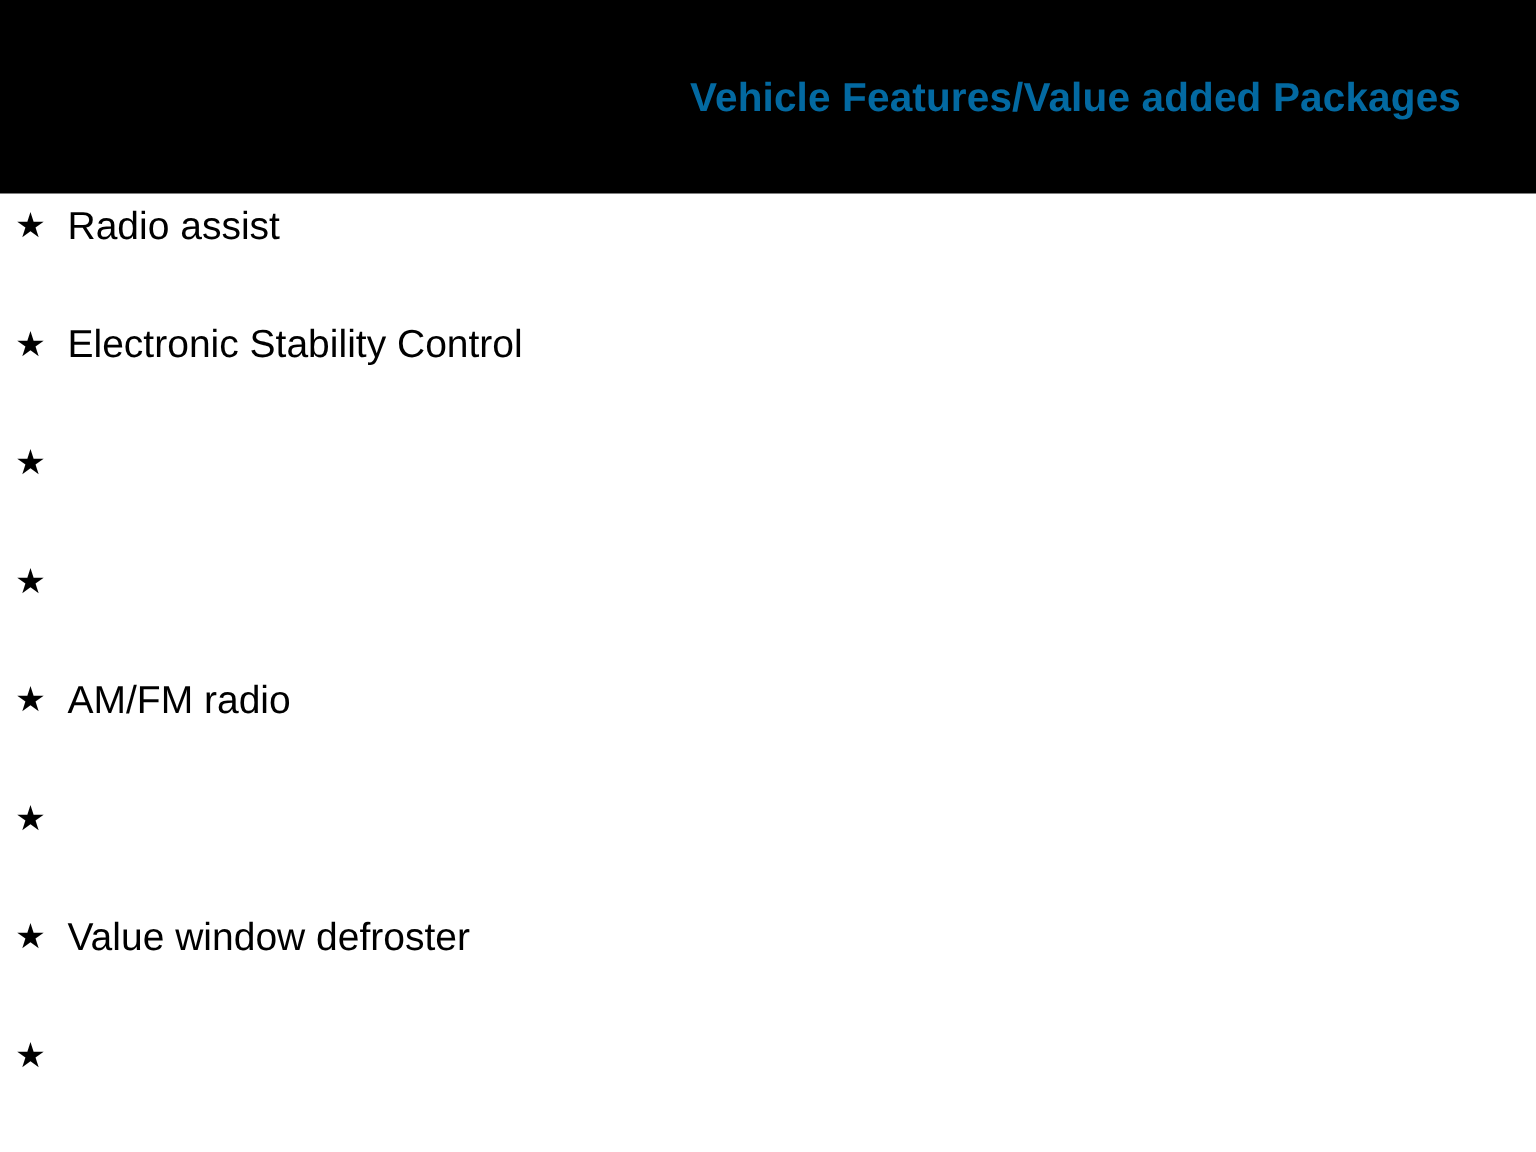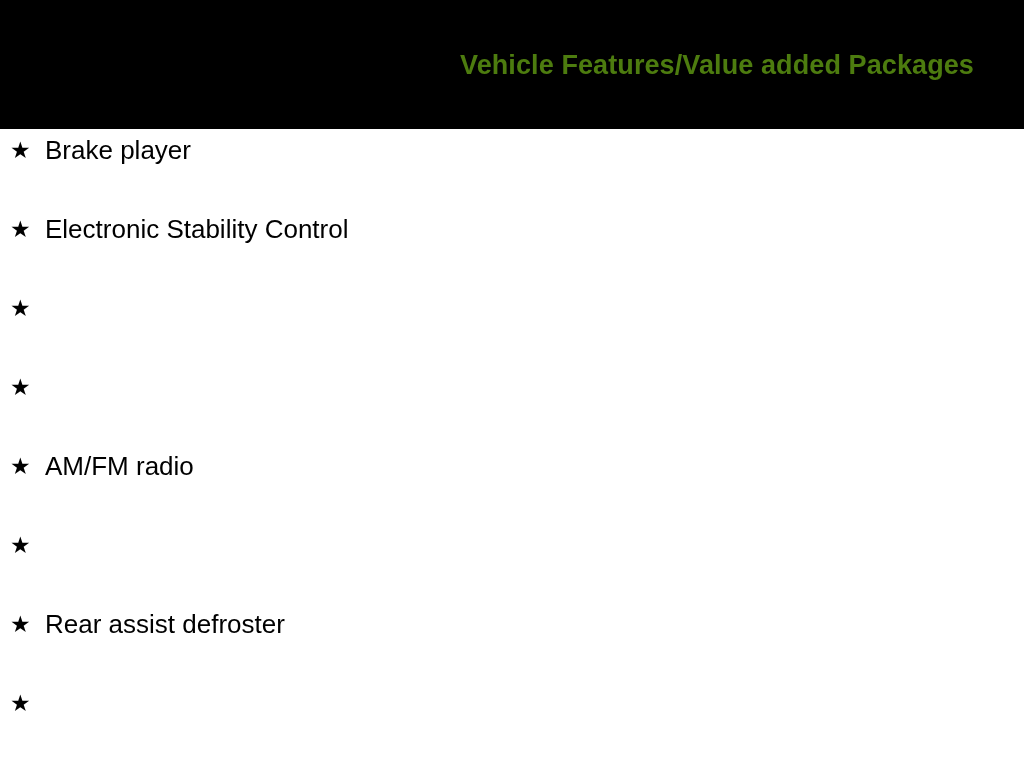--- a/index.html
+++ b/index.html
@@ -24,21 +24,21 @@
     left: 0;
     top: 0;
     width: 1024px;
     height: 129px;
     background: #000000;
   }
   .header-title {
     position: absolute;
     right: 50px;
     top: 50px;
-    color: #4d7c0f;
+    color: #0369a1;
     font-size: 27px;
     font-weight: bold;
     letter-spacing: 0.1px;
     white-space: nowrap;
   }
   .feature-list {
     position: absolute;
     left: 0;
     top: 129px;
     width: 1024px;
@@ -75,41 +75,41 @@
 
 <div class="slide">
 
   <div class="header-bar">
     <div class="header-title">Vehicle Features/Value added Packages</div>
   </div>
 
   <ul class="feature-list">
     <li class="feature-item">
       <span class="bullet-star">★</span>
-      <span class="feature-text">Brake player</span>
+      <span class="feature-text">Radio assist</span>
     </li>
     <li class="feature-item">
       <span class="bullet-star">★</span>
       <span class="feature-text">Electronic Stability Control</span>
     </li>
     <li class="feature-item">
       <span class="bullet-star">★</span>
     </li>
     <li class="feature-item">
       <span class="bullet-star">★</span>
     </li>
     <li class="feature-item">
       <span class="bullet-star">★</span>
       <span class="feature-text">AM/FM radio</span>
     </li>
     <li class="feature-item">
       <span class="bullet-star">★</span>
     </li>
     <li class="feature-item">
       <span class="bullet-star">★</span>
-      <span class="feature-text">Rear assist defroster</span>
+      <span class="feature-text">Value window defroster</span>
     </li>
     <li class="feature-item">
       <span class="bullet-star">★</span>
     </li>
   </ul>
 
 </div>
 
 </body></html>

